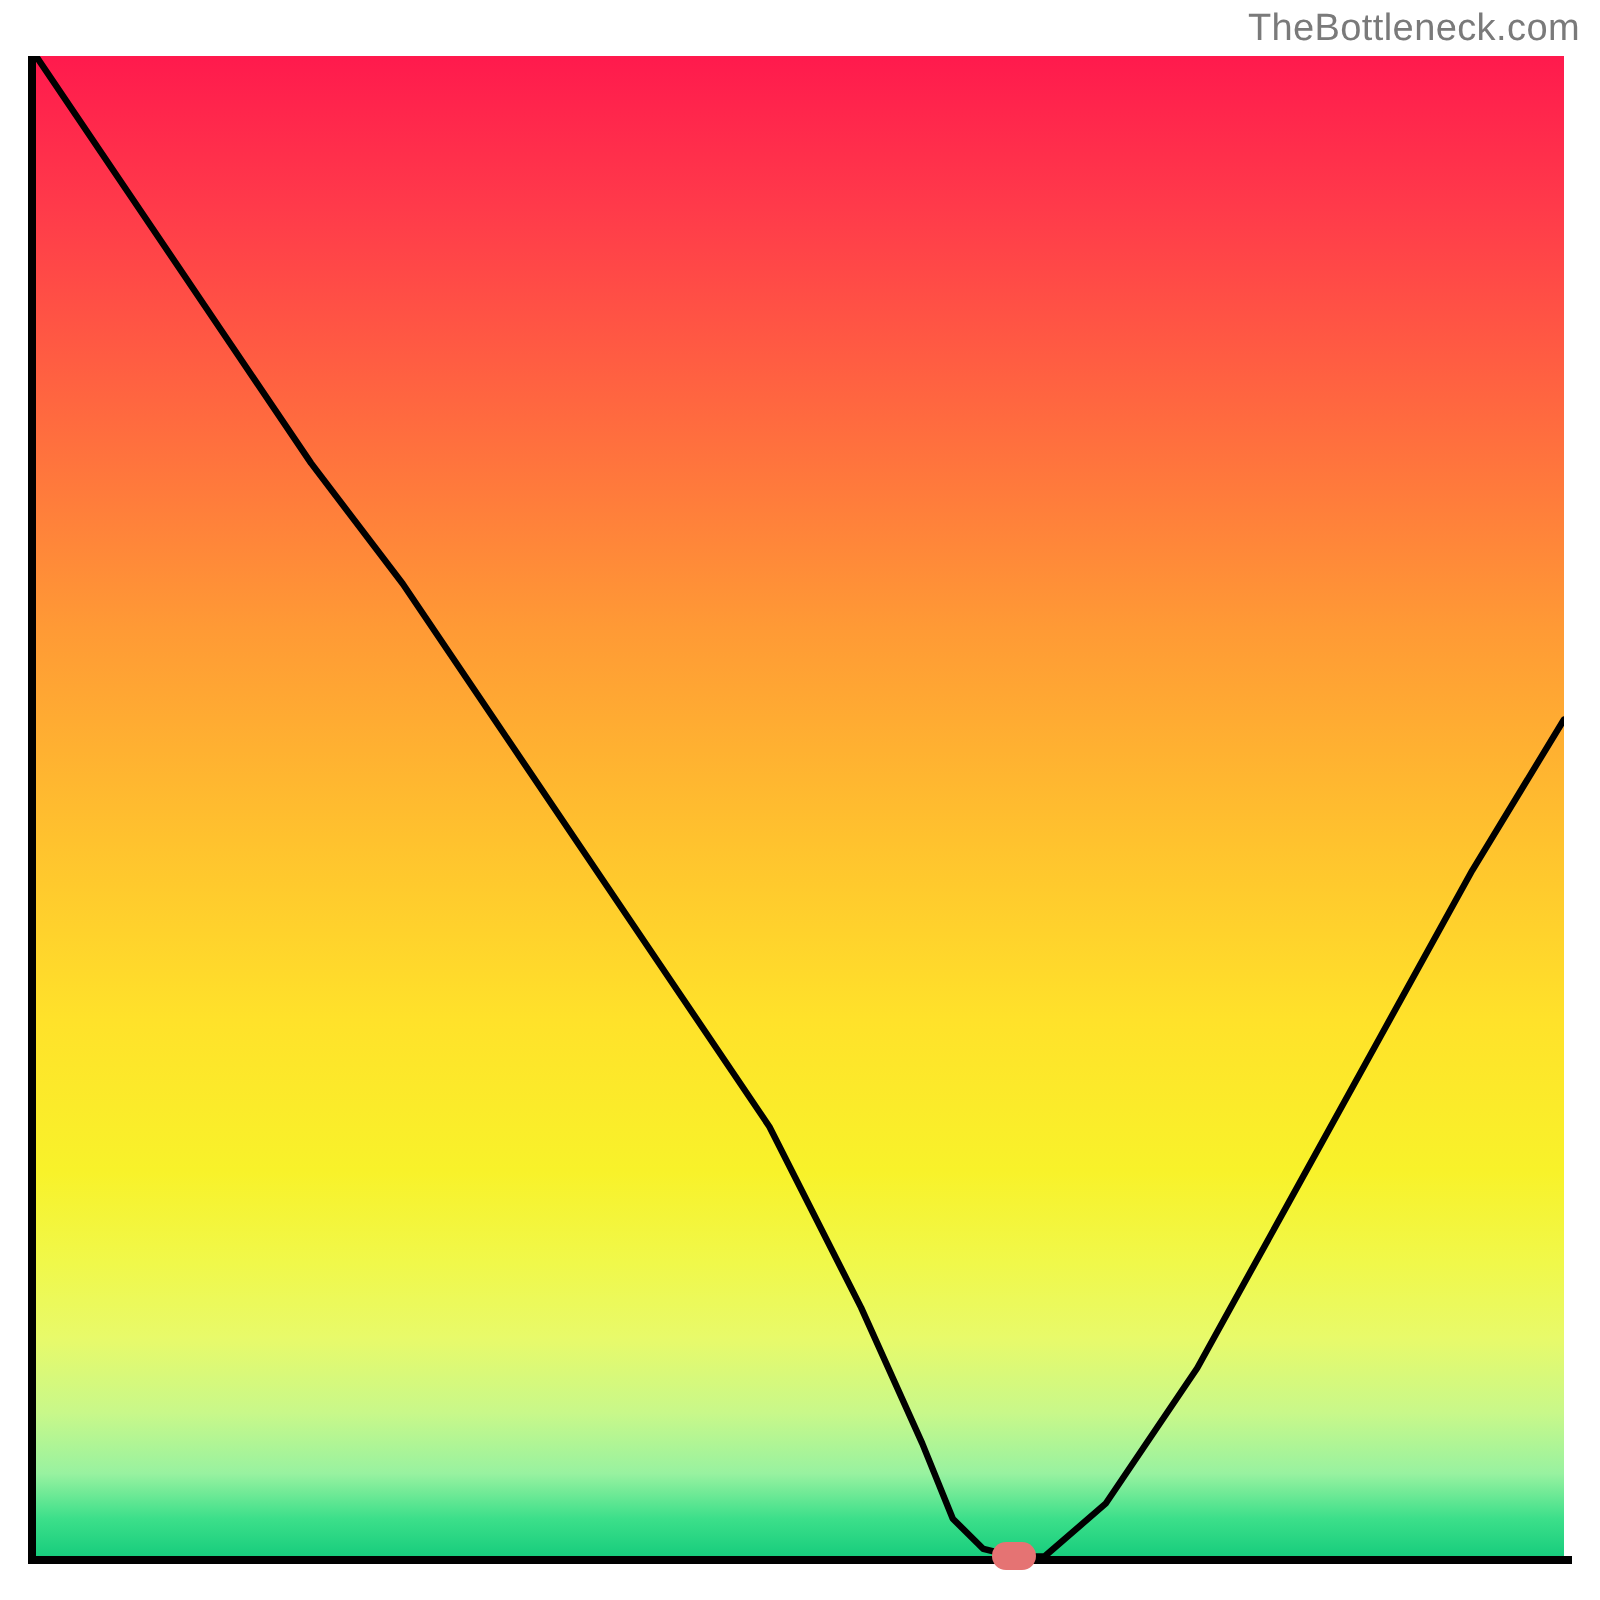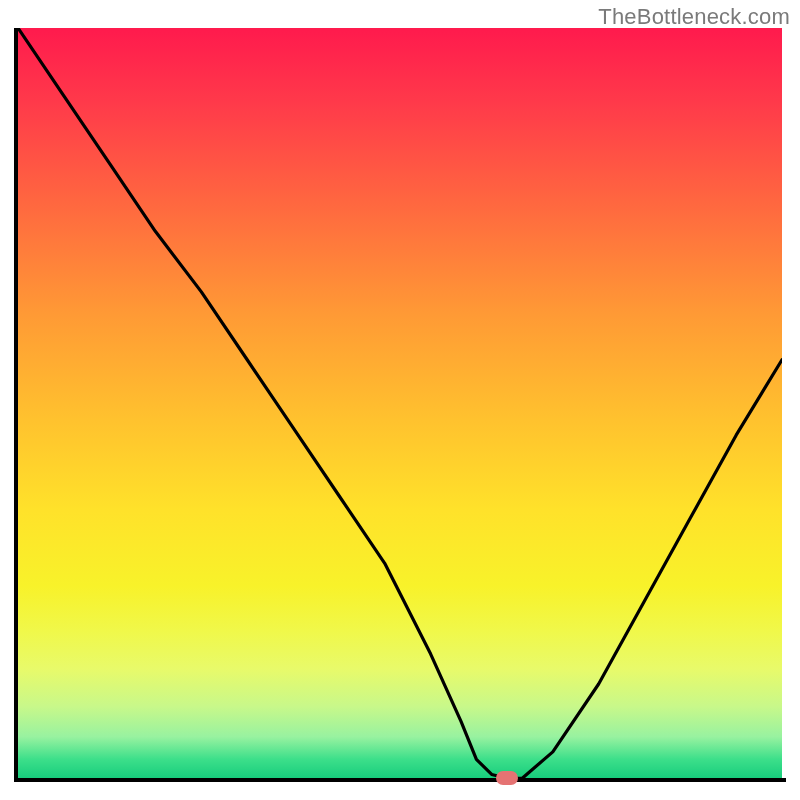--- a/index.html
+++ b/index.html
@@ -7,21 +7,21 @@
   .chart-wrap {
     position: relative;
     width: 800px;
     height: 800px;
   }
   .watermark {
     position: absolute;
     top: 4px;
     right: 10px;
     font-family: Arial, sans-serif;
-    font-size: 22px;
+    font-size: 19px;
     color: #7a7a7a;
     letter-spacing: 0.2px;
     z-index: 5;
   }
   .plot-area {
     position: absolute;
     left: 18px;
     top: 28px;
     width: 764px;   
     height: 754px;  

